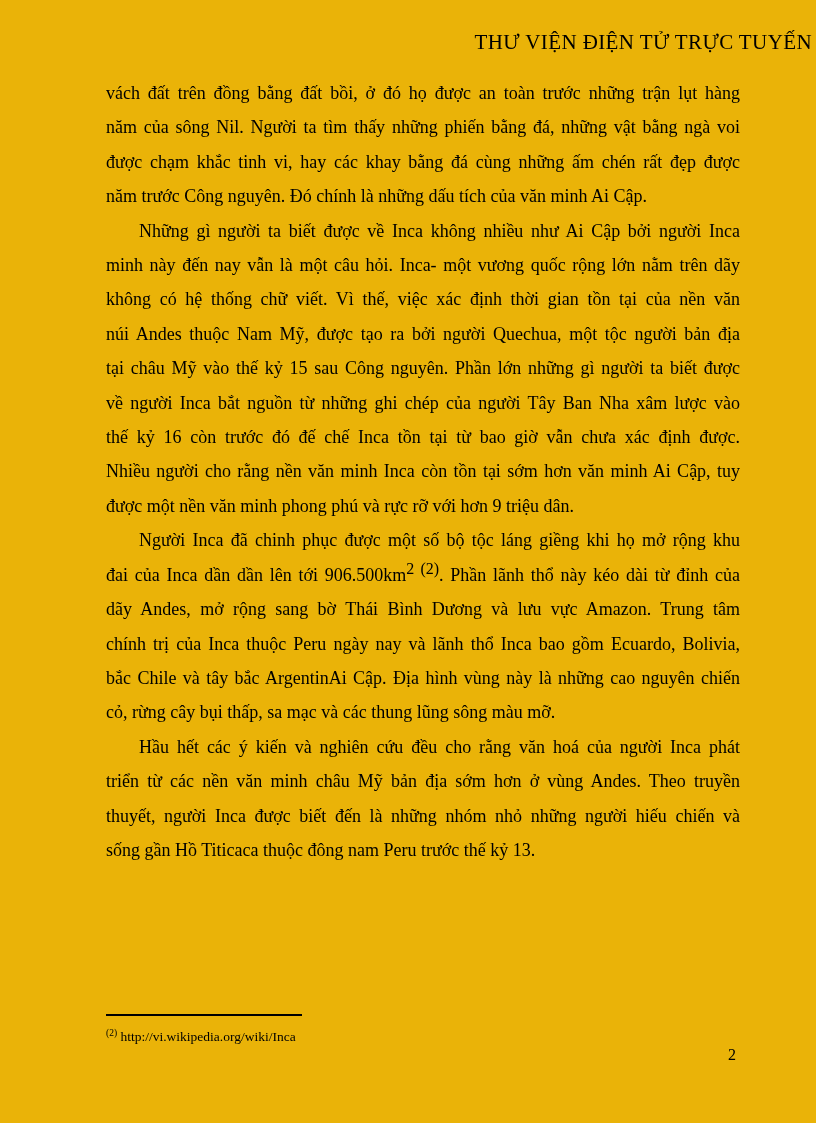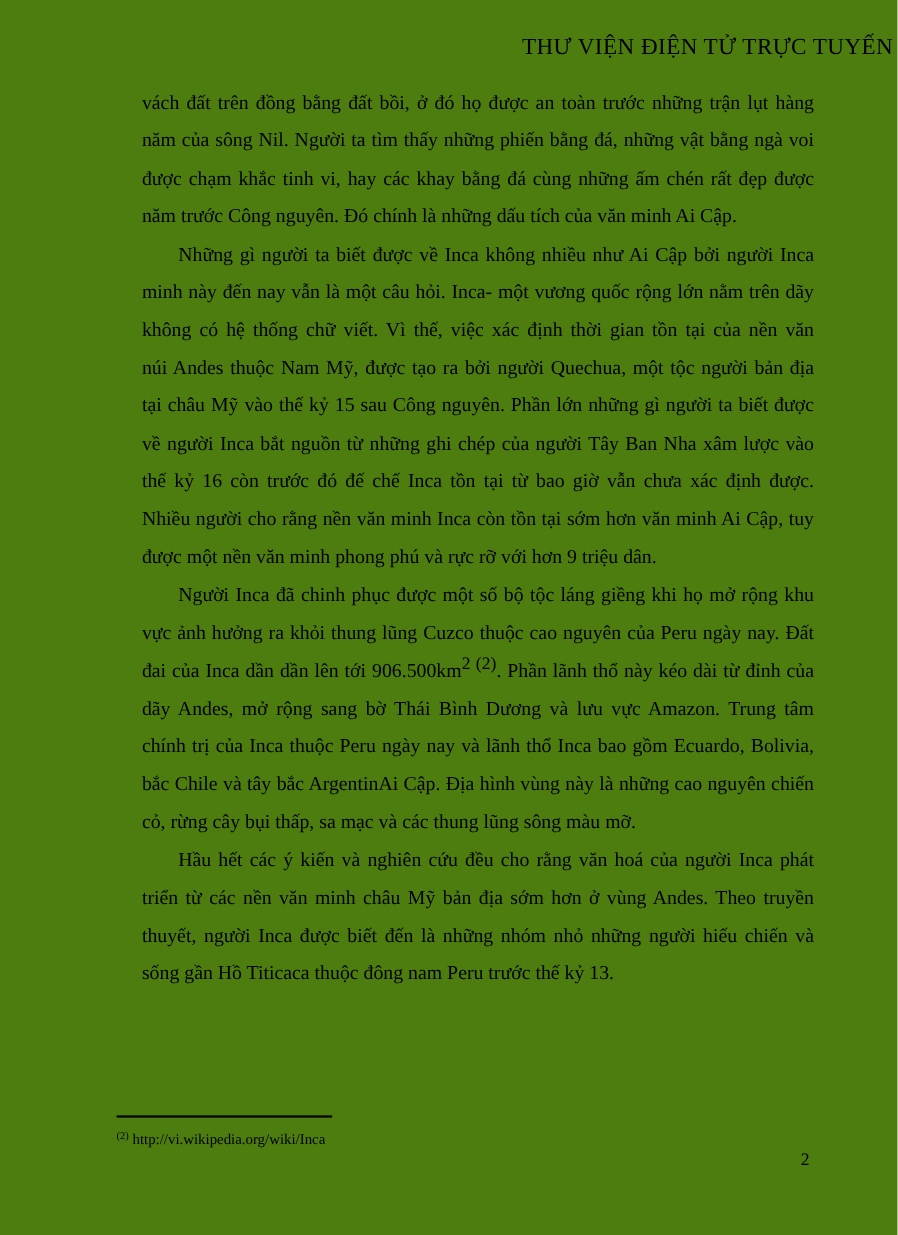--- a/index.html
+++ b/index.html
@@ -4,21 +4,21 @@
 <style>
   html, body {
     margin: 0;
     padding: 0;
     background: #ffffff;
   }
   .page {
     position: relative;
     width: 816px;
     height: 1123px;
-    background: #4d7c0f;
+    background: #eab308;
     font-family: "Liberation Serif", serif;
     color: #000000;
     overflow: hidden;
   }
   .running-header {
     position: absolute;
     top: 30px;
     right: 4px;
     font-size: 21px;
     letter-spacing: 0.4px;
@@ -29,21 +29,20 @@
     left: 106px;
     top: 76px;
     width: 634px;
     font-size: 18px;
   }
   .line {
     line-height: 34.4px;
     text-align: justify;
     text-align-last: justify;
     white-space: normal;
-    margin-left: 23px;
   }
   .line.last {
     text-align-last: left;
   }
   .line.indent {
     text-indent: 33px;
   }
   .line sup {
     font-size: 16px;
     line-height: 0;
@@ -90,21 +89,20 @@
       <div class="line indent">Những gì người ta biết được về Inca không nhiều như Ai Cập bởi người Inca</div>
       <div class="line">minh này đến nay vẫn là một câu hỏi. Inca- một vương quốc rộng lớn nằm trên dãy</div>
       <div class="line">không có hệ thống chữ viết. Vì thế, việc xác định thời gian tồn tại của nền văn</div>
       <div class="line">núi Andes thuộc Nam Mỹ, được tạo ra bởi người Quechua, một tộc người bản địa</div>
       <div class="line">tại châu Mỹ vào thế kỷ 15 sau Công nguyên. Phần lớn những gì người ta biết được</div>
       <div class="line">về người Inca bắt nguồn từ những ghi chép của người Tây Ban Nha xâm lược vào</div>
       <div class="line">thế kỷ 16 còn trước đó đế chế Inca tồn tại từ bao giờ vẫn chưa xác định được.</div>
       <div class="line">Nhiều người cho rằng nền văn minh Inca còn tồn tại sớm hơn văn minh Ai Cập, tuy</div>
       <div class="line last">được một nền văn minh phong phú và rực rỡ với hơn 9 triệu dân.</div>
       <div class="line indent">Người Inca đã chinh phục được một số bộ tộc láng giềng khi họ mở rộng khu</div>
-      <div class="line">vực ảnh hưởng ra khỏi thung lũng Cuzco thuộc cao nguyên của Peru ngày nay. Đất</div>
       <div class="line">đai của Inca dần dần lên tới 906.500km<sup>2 (2)</sup>. Phần lãnh thổ này kéo dài từ đỉnh của</div>
       <div class="line">dãy Andes, mở rộng sang bờ Thái Bình Dương và lưu vực Amazon. Trung tâm</div>
       <div class="line">chính trị của Inca thuộc Peru ngày nay và lãnh thổ Inca bao gồm Ecuardo, Bolivia,</div>
       <div class="line">bắc Chile và tây bắc ArgentinAi Cập. Địa hình vùng này là những cao nguyên chiến</div>
       <div class="line last">cỏ, rừng cây bụi thấp, sa mạc và các thung lũng sông màu mỡ.</div>
       <div class="line indent">Hầu hết các ý kiến và nghiên cứu đều cho rằng văn hoá của người Inca phát</div>
       <div class="line">triển từ các nền văn minh châu Mỹ bản địa sớm hơn ở vùng Andes. Theo truyền</div>
       <div class="line">thuyết, người Inca được biết đến là những nhóm nhỏ những người hiếu chiến và</div>
       <div class="line last">sống gần Hồ Titicaca thuộc đông nam Peru trước thế kỷ 13.</div>
     </div>

